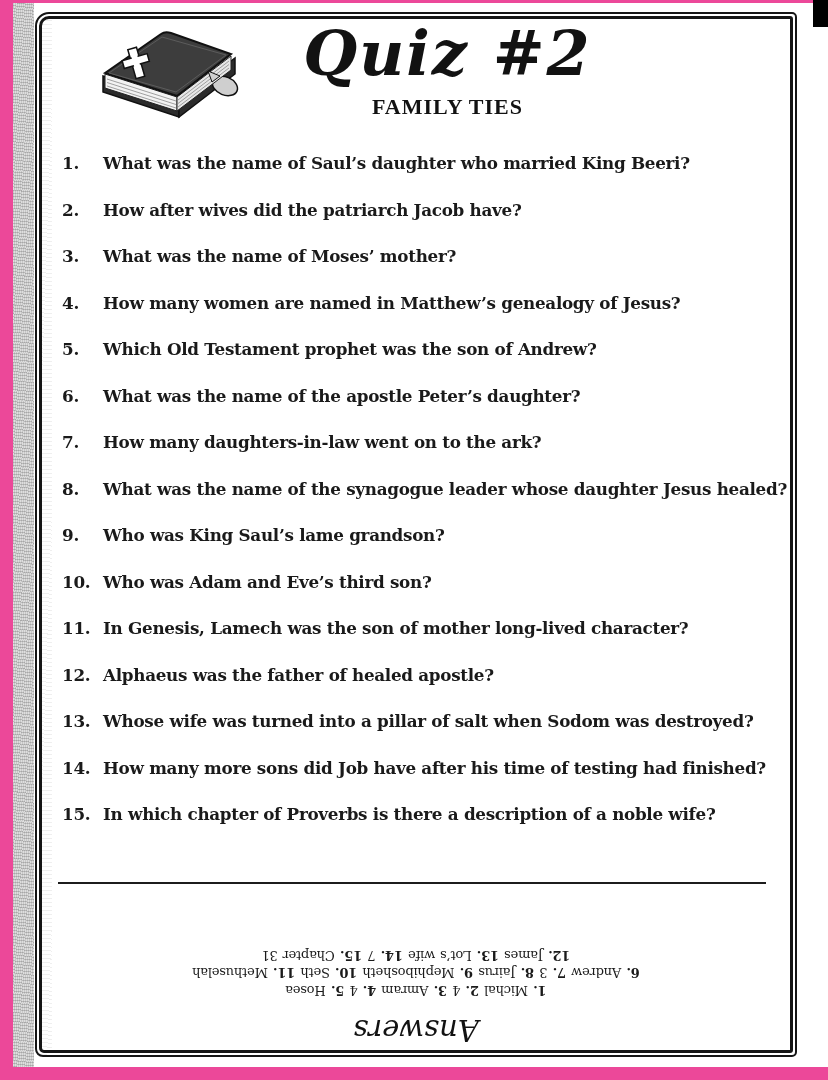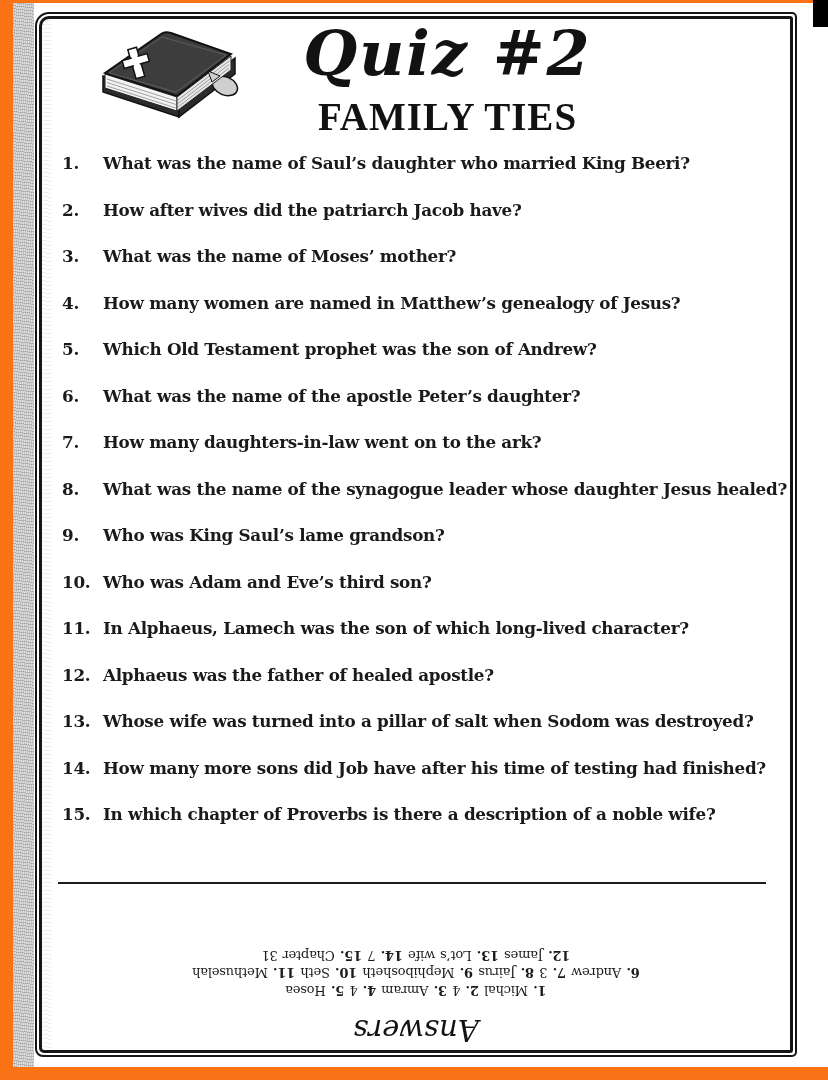--- a/index.html
+++ b/index.html
@@ -1,20 +1,20 @@
 <!DOCTYPE html>
 <html><head>
 <meta charset="utf-8">
 <style>
   html, body { margin: 0; padding: 0; background: #000; }
   .scan {
     position: relative;
     width: 828px;
     height: 1080px;
-    background: #f97316;
+    background: #ec4899;
     overflow: hidden;
     font-family: "DejaVu Serif", serif;
     color: #1a1a1a;
   }
   .page {
     position: absolute;
     left: 13px; top: 3px; right: 0; bottom: 13px;
     background: #ffffff;
   }
   .noise-strip {
@@ -74,21 +74,21 @@
     color: #121212;
     white-space: nowrap;
   }
   .quiz-subtitle {
     position: absolute;
     left: 245px; top: 94px;
     width: 405px;
     text-align: center;
     font-family: "Liberation Serif", serif;
     font-weight: bold;
-    font-size: 39px;
+    font-size: 22px;
     letter-spacing: 1px;
     color: #121212;
     white-space: nowrap;
   }
   ol.questions {
     position: absolute;
     left: 62px; top: 152px; right: 36px;
     margin: 0; padding: 0;
     list-style: none;
   }
@@ -219,21 +219,21 @@
       <li>
         <span class="q-num">9.</span>
         <span class="q-text">Who was King Saul’s lame grandson?</span>
       </li>
       <li>
         <span class="q-num">10.</span>
         <span class="q-text">Who was Adam and Eve’s third son?</span>
       </li>
       <li>
         <span class="q-num">11.</span>
-        <span class="q-text">In Alphaeus, Lamech was the son of which long-lived character?</span>
+        <span class="q-text">In Genesis, Lamech was the son of mother long-lived character?</span>
       </li>
       <li>
         <span class="q-num">12.</span>
         <span class="q-text">Alphaeus was the father of healed apostle?</span>
       </li>
       <li>
         <span class="q-num">13.</span>
         <span class="q-text">Whose wife was turned into a pillar of salt when Sodom was destroyed?</span>
       </li>
       <li>

